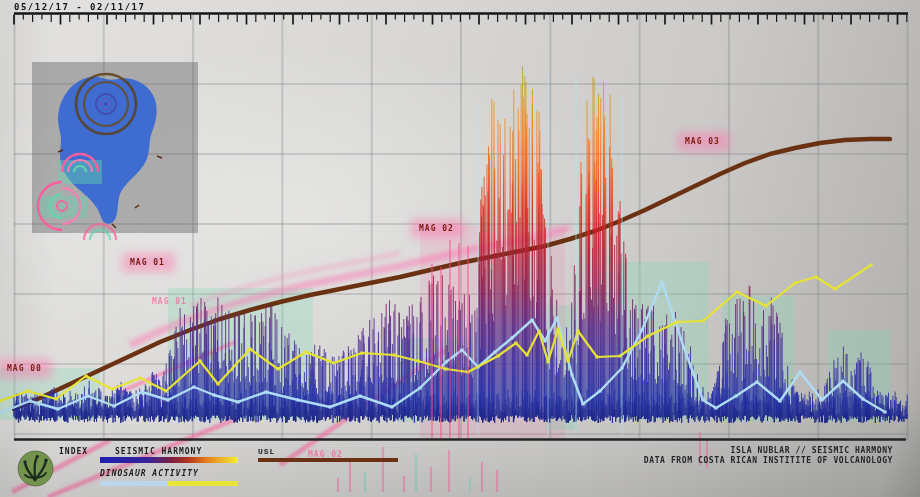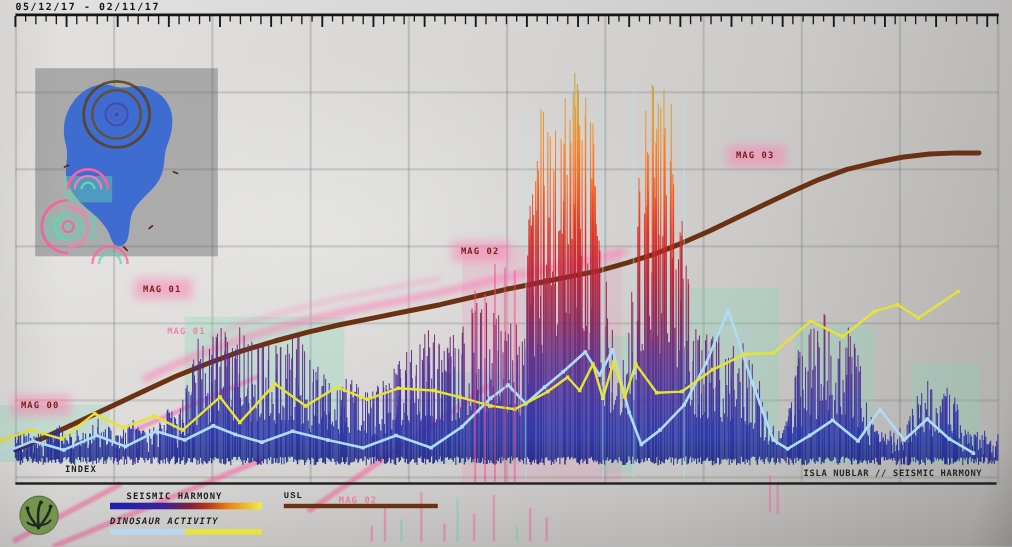--- a/index.html
+++ b/index.html
@@ -17,29 +17,29 @@
   svg{position:absolute;left:0;top:0;}
   .lcd{position:absolute;font-weight:bold;color:#141414;}
   #date-range{left:14px;top:2px;font-size:9px;letter-spacing:1.5px;}
   .mag{position:absolute;font-size:8px;font-weight:bold;letter-spacing:1px;color:#7a1a14;z-index:5;}
   .mag::before{content:"";position:absolute;left:-8px;top:-5px;right:-10px;bottom:-5px;
     background:rgba(255,120,175,.48);filter:blur(4px);z-index:-1;}
   .ghost{position:absolute;font-size:8px;font-weight:bold;letter-spacing:1px;
     color:rgba(255,80,150,.65);filter:blur(.6px);z-index:4;}
   
   .legend-label{position:absolute;font-size:8px;font-weight:bold;letter-spacing:1px;color:#1c1c1c;z-index:6;}
-  #index-label{left:59px;top:422px;text-align:right;}
+  #index-label{left:59px;top:447px;text-align:right;}
   #sh-label{left:100px;top:447px;padding-left:15px;}
   #da-label{left:100px;top:469px;font-style:italic;}
   #usl-label{left:258px;top:447px;font-family:Liberation Mono, monospace;}
   #sh-bar{position:absolute;left:100px;top:457px;width:138px;height:6px;z-index:6;}
   #da-bar{position:absolute;left:100px;top:481px;width:138px;height:5px;display:flex;z-index:6;}
   #da-bar .seg{height:100%;}
   #usl-swatch{position:absolute;left:258px;top:458px;width:140px;height:4px;background:#6a3212;z-index:6;}
-  #footer-text{position:absolute;right:27px;top:426px;text-align:right;z-index:6;
+  #footer-text{position:absolute;right:27px;top:446px;text-align:right;z-index:6;
     font-size:8px;font-weight:bold;letter-spacing:.6px;color:#262626;line-height:10px;}
   #logo{position:absolute;left:17px;top:450px;width:37px;height:37px;z-index:6;}
 </style>
 </head>
 <body>
 
 <div id="stage">
 
   <svg id="chartsvg" width="920" height="497" viewBox="0 0 920 497">
     <defs>
@@ -300,18 +300,19 @@
   <div id="da-bar">
     <div class="seg" id="da-seg0" style="width: 68px; background: rgb(185, 216, 240);"></div>
     <div class="seg" id="da-seg1" style="width: 70px; background: rgb(232, 228, 60);"></div>
   </div>
 
   <div id="usl-label" class="legend-label">USL</div>
   <div id="usl-swatch" style="background: rgb(106, 50, 18);"></div>
 
   <div id="footer-text">
     <div>ISLA NUBLAR // SEISMIC HARMONY</div>
+    <div>DATA FROM COSTA RICAN INSTITITE OF VOLCANOLOGY</div>
   </div>
-<div class="mag" style="left: 19px; top: 364px;">MAG 00</div>
+<div class="mag" style="left: 7px; top: 364px;">MAG 00</div>
     <div class="mag" style="left: 130px; top: 258px;">MAG 01</div>
     <div class="mag" style="left: 419px; top: 224px;">MAG 02</div>
-    <div class="mag" style="left: 669px; top: 137px; text-align: center;">MAG 03</div>
+    <div class="mag" style="left: 685px; top: 137px; text-align: center;">MAG 03</div>
   </div>
 
 </body></html>

